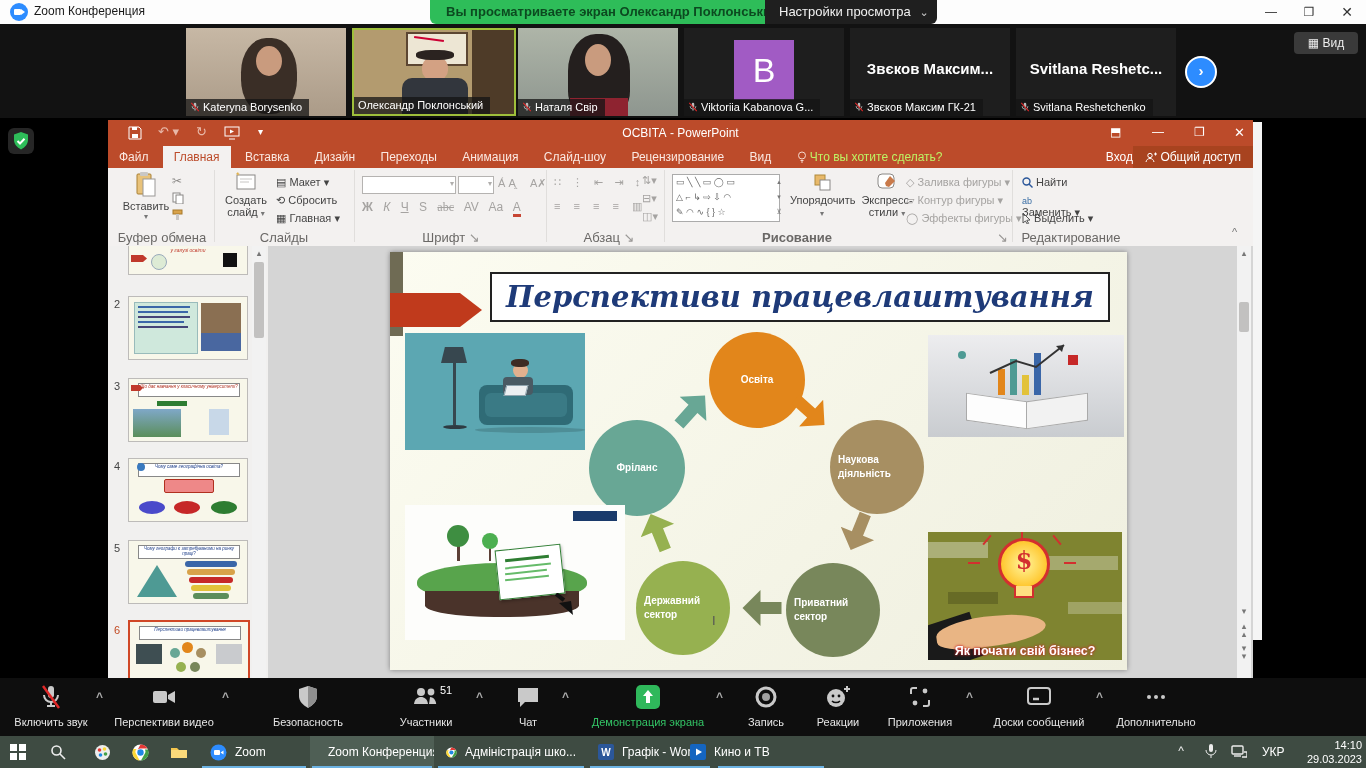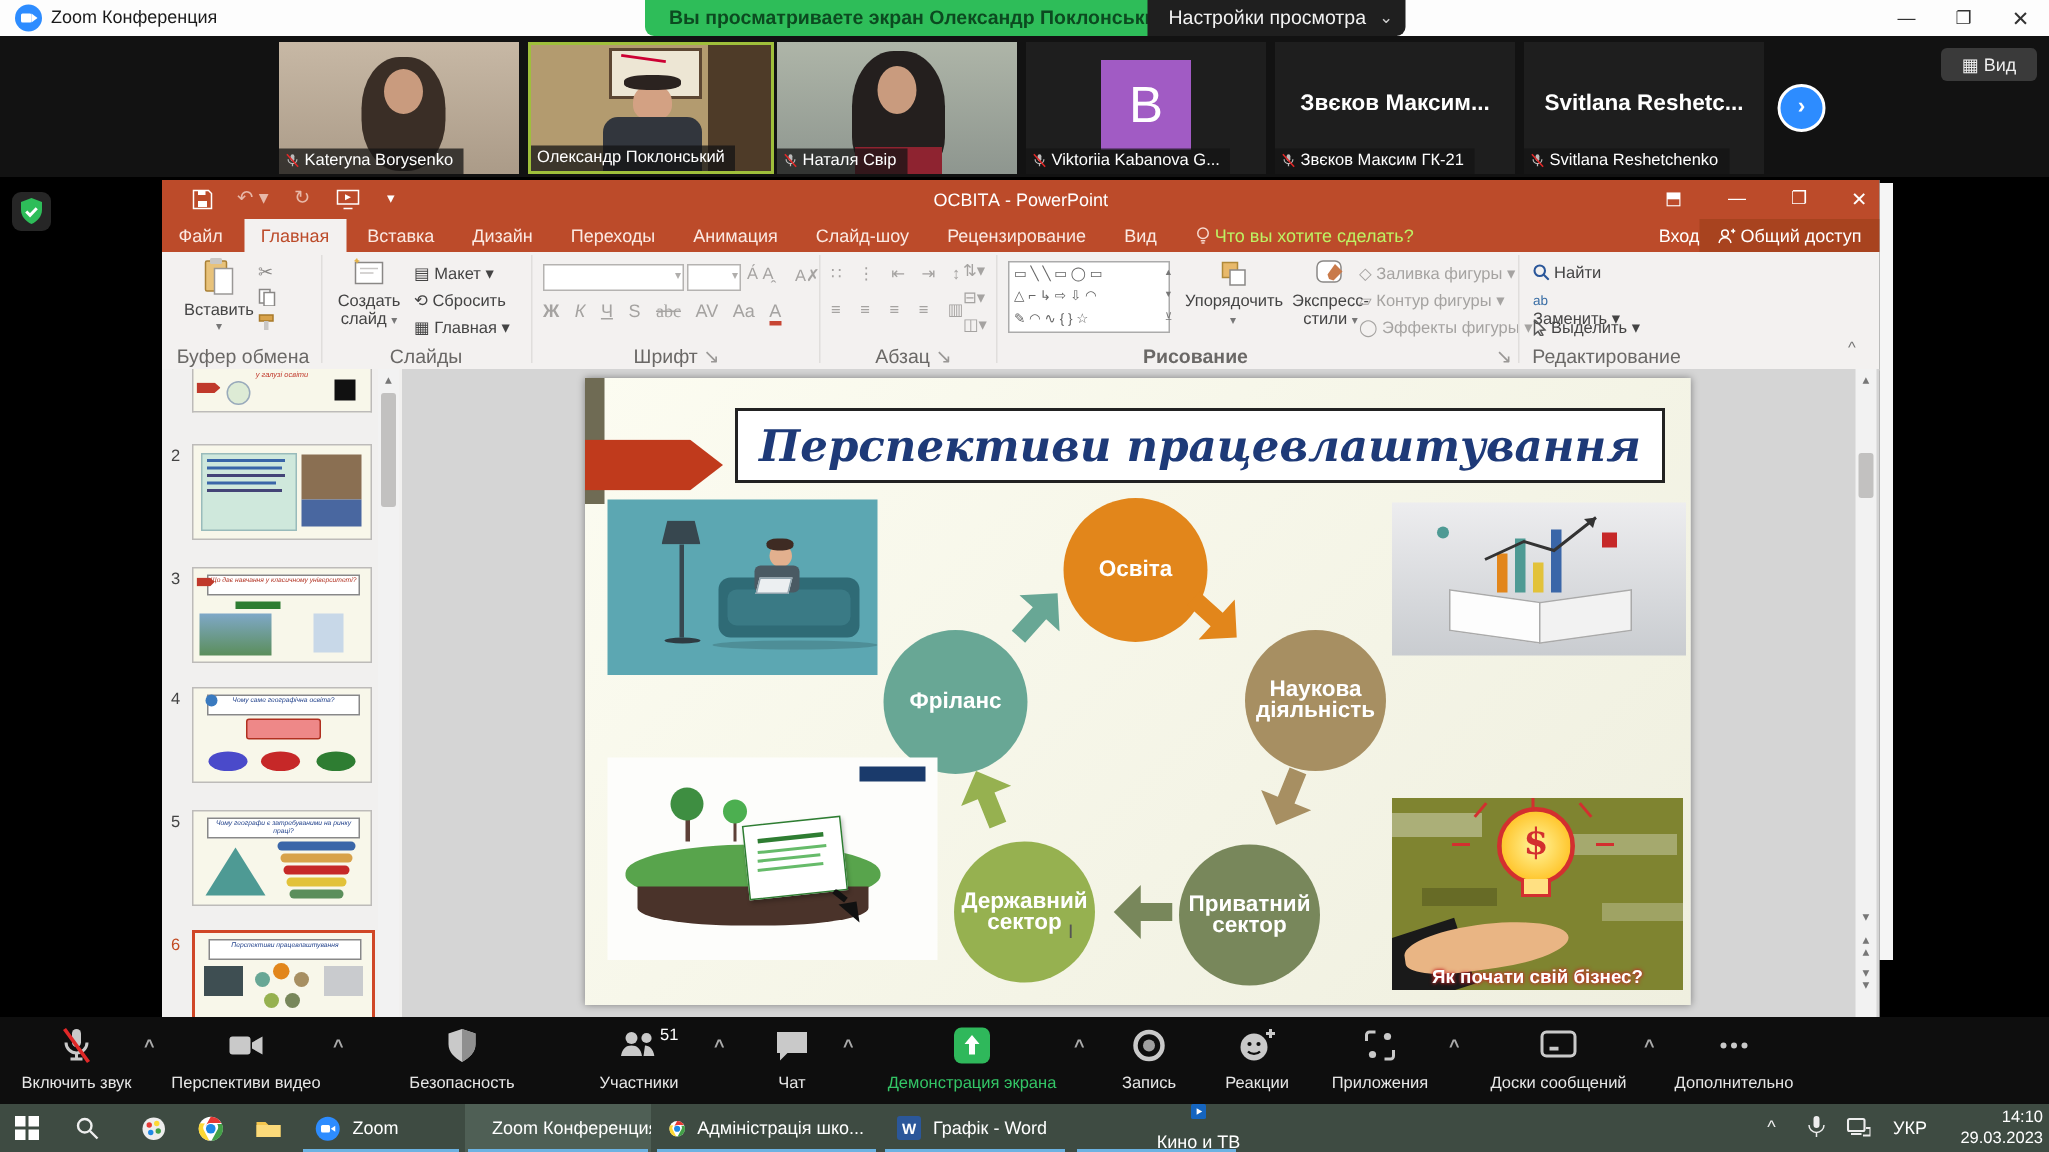--- a/index.html
+++ b/index.html
@@ -49,22 +49,22 @@
   
   .panel{left:0;top:126px;width:160px;height:432px;background:#F1F0EF;}
   .thumb{left:20px;width:118px;height:62px;background:#F8F7EA;border:1px solid #BDBBB9;overflow:hidden;}
   .tnum{left:6px;width:12px;font-size:11px;color:#444;}
   .mini-title{position:absolute;left:8%;top:4px;width:84%;height:12px;background:#FFF;border:1px solid #888;
               font-size:4.5px;text-align:center;overflow:hidden;line-height:5px;}
   
   .canvas{left:160px;top:126px;width:985px;height:432px;background:#D5D5D5;}
   .slide{left:122px;top:6px;width:737px;height:418px;background:linear-gradient(135deg,#FCFCF1,#EFEFDF);
          box-shadow:0 0 5px rgba(0,0,0,.4);overflow:hidden;}
-  .circle{border-radius:50%;display:flex;align-items:center;justify-content:center;text-align:center;
-          color:#FFF;font-weight:bold;font-size:15px;line-height:14px;padding:0 8px;box-sizing:border-box;}
+  .circle{border-radius:50%;display:flex;align-items:center;justify-content:center;text-align:left;
+          color:#FFF;font-weight:bold;font-size:10px;line-height:14px;padding:0 8px;box-sizing:border-box;}
   .scrbar{background:#F2F2F2;}
   .scrthumb{background:#C2C1C0;border-radius:2px;}
   .tri{font-size:9px;color:#777;text-align:center;line-height:14px;}
   
   .ztb{left:0;top:678px;width:1366px;height:58px;background:#0E0E0E;}
   .zbtn{top:6px;height:46px;text-align:center;color:#E6E6E6;}
   .zbtn .lbl{position:absolute;left:0;right:0;bottom:2px;font-size:11px;white-space:nowrap;}
   .zbtn svg{display:block;margin:0 auto;}
   .zchev{top:12px;color:#A9A9A9;font-size:12px;font-weight:bold;}
   .greenlbl{color:#33C566 !important;}
@@ -718,21 +718,21 @@
     </div>
     <div class="a uline" style="left:438px;width:146px;"></div>
     <div class="a titem" style="left:588px;width:124px;">
       <svg width="16" height="16" viewBox="0 0 16 16">
           <rect x="0" y="0" width="16" height="16" rx="2" fill="#2B579A"></rect>
           <text x="8" y="12" text-anchor="middle" font-size="10" fill="#FFF" font-family="Liberation Sans,sans-serif" font-weight="bold">W</text>
         </svg>
       <span>Графік - Word</span>
     </div>
     <div class="a uline" style="left:590px;width:120px;"></div>
-    <div class="a titem" style="left:744px;width:110px;flex-direction:column;">
+    <div class="a titem" style="left:680px;width:110px;">
       <svg width="16" height="16" viewBox="0 0 16 16">
           <rect x="0" y="0" width="16" height="16" rx="2" fill="#1565C0"></rect>
           <path d="M6 4.5l6 3.5-6 3.5z" fill="#FFF"></path>
         </svg>
       <span>Кино и ТВ</span>
     </div>
     <div class="a uline" style="left:718px;width:106px;"></div>
 
     <div class="a trayico" style="left:1172px;">^</div>
     <div class="a trayico" style="left:1202px;">

